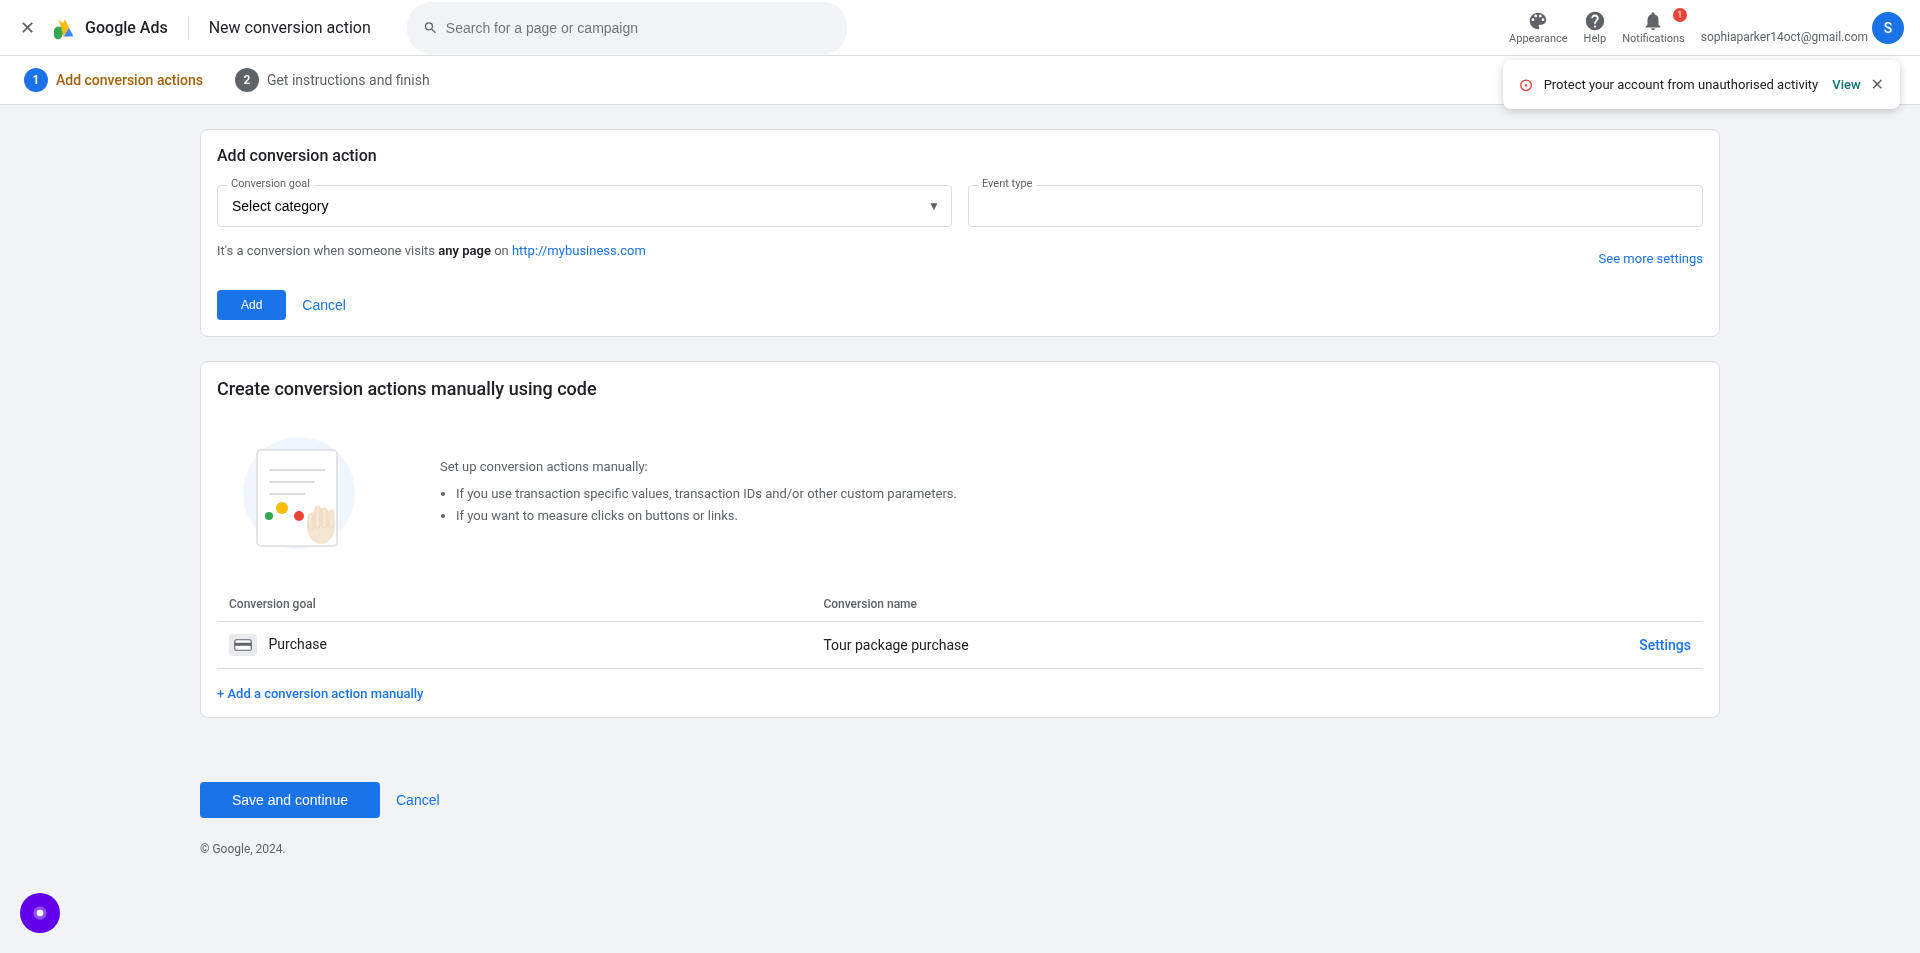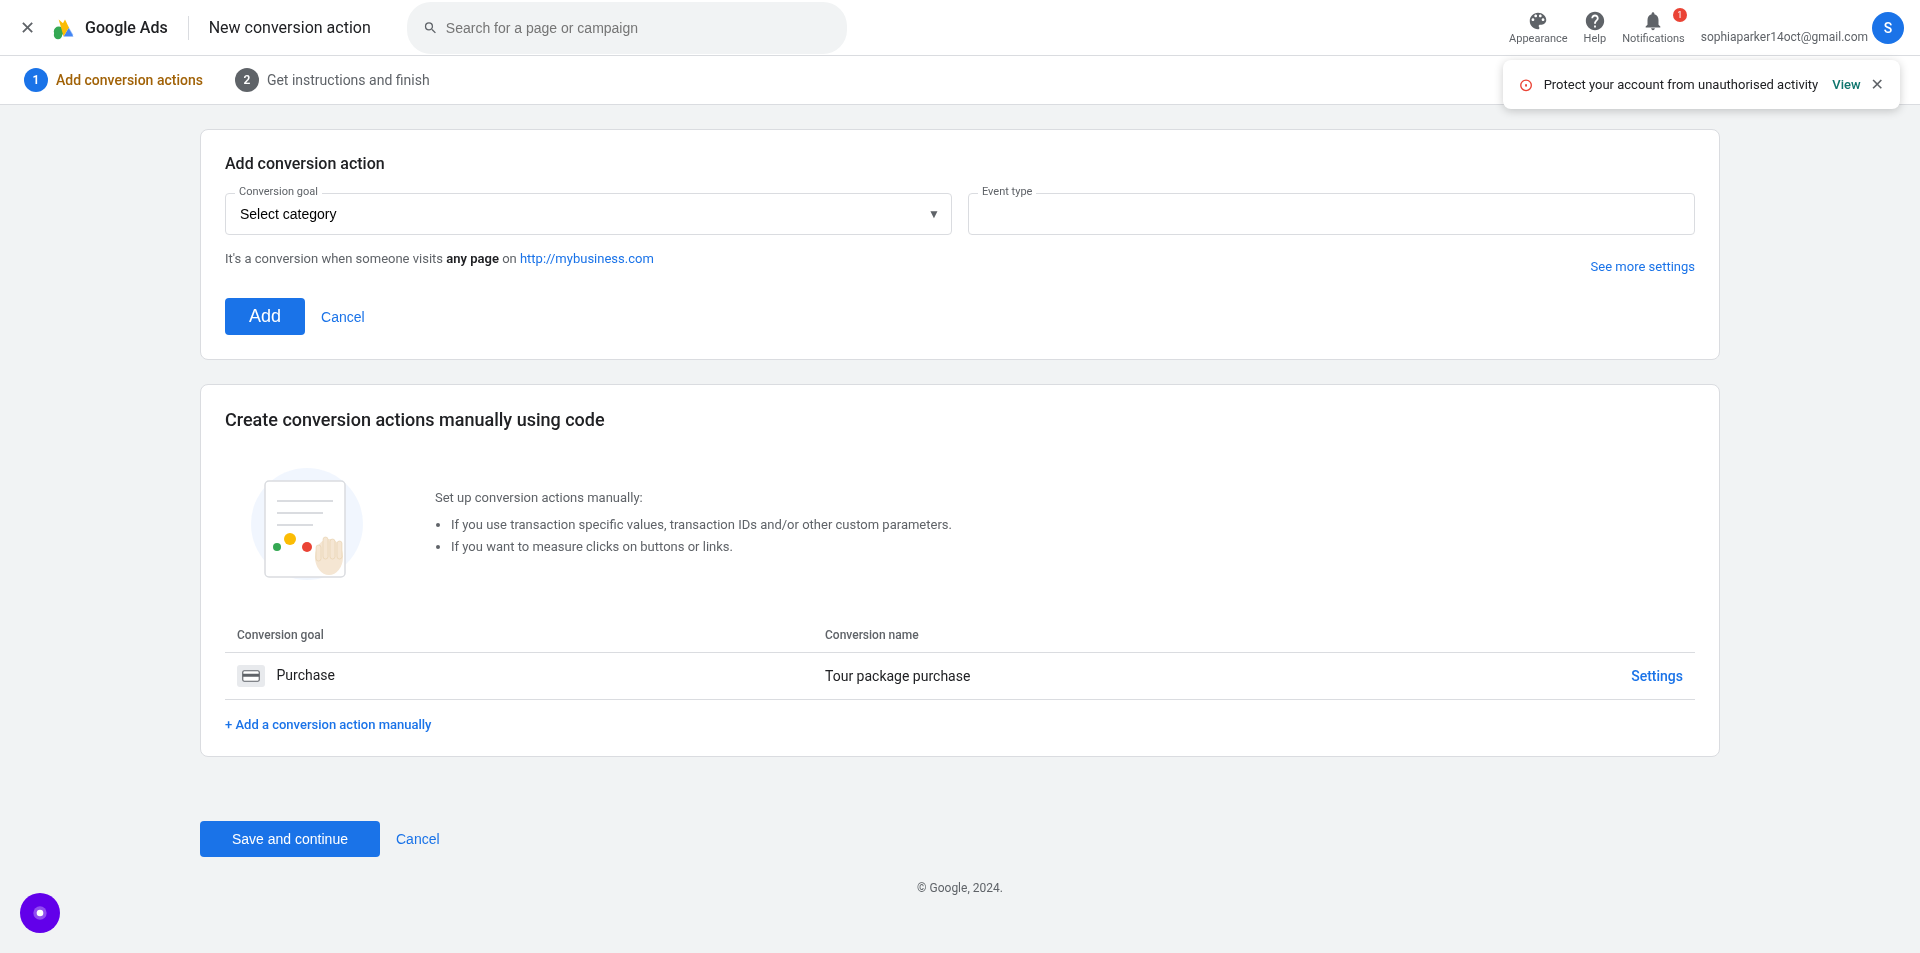--- a/index.html
+++ b/index.html
@@ -59,21 +59,21 @@
     .notif-banner .warn-icon { color: #ea4335; font-size: 18px; }
     .notif-banner .view-link { color: #0f766e; cursor: pointer; text-decoration: none; margin-left: 4px; font-weight: 500; }
     .notif-banner .close-x { margin-left: auto; cursor: pointer; color: #5f6368; font-size: 16px; background: none; border: none; }
 
     
     .main-content { padding: 24px 200px; }
 
     
     .card {
       background: #fff; border-radius: 8px; border: 1px solid #dadce0;
-      padding: 24px; margin-bottom: 24px;
+      padding: 16px; margin-bottom: 24px;
     }
     .card-title { font-size: 16px; font-weight: 500; color: #202124; margin-bottom: 20px; }
 
     
     .form-row { display: flex; gap: 16px; margin-bottom: 16px; }
     .form-field { position: relative; flex: 1; }
     .form-field label {
       position: absolute; top: -8px; left: 10px; background: #fff;
       padding: 0 4px; font-size: 11px; color: #5f6368; z-index: 1;
     }
@@ -88,47 +88,47 @@
     }
     .url-field { flex: 2; }
 
     
     .info-text { font-size: 13px; color: #5f6368; margin-bottom: 16px; }
     .info-text strong { font-weight: 600; color: #202124; }
     .info-text a { color: #1a73e8; text-decoration: none; }
     .see-more-link { color: #1a73e8; text-decoration: none; font-size: 13px; cursor: pointer; margin-left: auto; }
 
     .form-actions { display: flex; align-items: center; gap: 16px; }
-    .btn-primary { background: #1a73e8; color: #fff; border: none; border-radius: 4px; padding: 8px 24px; font-size: 18px; cursor: pointer; font-weight: 500; }
+    .btn-primary { background: #1a73e8; color: #fff; border: none; border-radius: 4px; padding: 8px 24px; font-size: 12px; cursor: pointer; font-weight: 500; }
     .btn-secondary { background: none; border: none; color: #1a73e8; font-size: 14px; cursor: pointer; font-weight: 500; }
 
     
     .section2-title { font-size: 18px; font-weight: 500; color: #202124; margin-bottom: 24px; }
-    .manual-section { display: flex; gap: 30px; margin-bottom: 24px; align-items: center; }
+    .manual-section { display: flex; gap: 43px; margin-bottom: 24px; align-items: center; }
     .illustration { width: 180px; height: 140px; flex-shrink: 0; display: flex; align-items: center; justify-content: center; }
     .manual-desc { font-size: 13px; color: #5f6368; line-height: 1.6; }
     .manual-desc ul { margin-left: 16px; margin-top: 4px; }
     .manual-desc .orange-text { color: #e37400; }
     .manual-desc li { margin-bottom: 2px; }
 
     
     .conv-table { width: 100%; border-collapse: collapse; margin-bottom: 16px; }
     .conv-table th { font-size: 12px; color: #5f6368; font-weight: 500; padding: 10px 12px; text-align: left; border-bottom: 1px solid #dadce0; }
     .conv-table td { padding: 12px 12px; font-size: 14px; border-bottom: 1px solid #dadce0; }
     .conv-table .settings-link { color: #1a73e8; cursor: pointer; text-decoration: none; font-size: 14px; font-weight: 500; }
     .purchase-icon { display: inline-flex; align-items: center; justify-content: center; width: 28px; height: 22px; background: #e8eaed; border-radius: 3px; margin-right: 8px; vertical-align: middle; font-size: 14px; }
     .add-action-link { color: #1a73e8; font-size: 13px; cursor: pointer; text-decoration: none; font-weight: 500; display: inline-flex; align-items: center; gap: 4px; }
 
     
     .bottom-actions { display: flex; align-items: center; gap: 16px; padding: 16px 200px; background: #f1f3f4; }
     .btn-save { background: #1a73e8; color: #fff; border: none; border-radius: 4px; padding: 10px 32px; font-size: 14px; cursor: pointer; font-weight: 500; }
     .btn-cancel { background: none; border: none; color: #1a73e8; font-size: 14px; cursor: pointer; font-weight: 500; }
 
     
-    .footer { padding: 8px 200px; font-size: 12px; color: #5f6368; text-align: center; }
+    .footer { padding: 8px 200px; font-size: 12px; color: #5f6368; }
 
     
     .bottom-circle {
       position: fixed; bottom: 20px; left: 20px;
       width: 40px; height: 40px; background: #6200ea; border-radius: 50%;
       display: flex; align-items: center; justify-content: center;
     }
 
     .info-row { display: flex; align-items: center; margin-bottom: 16px; }
   </style>

